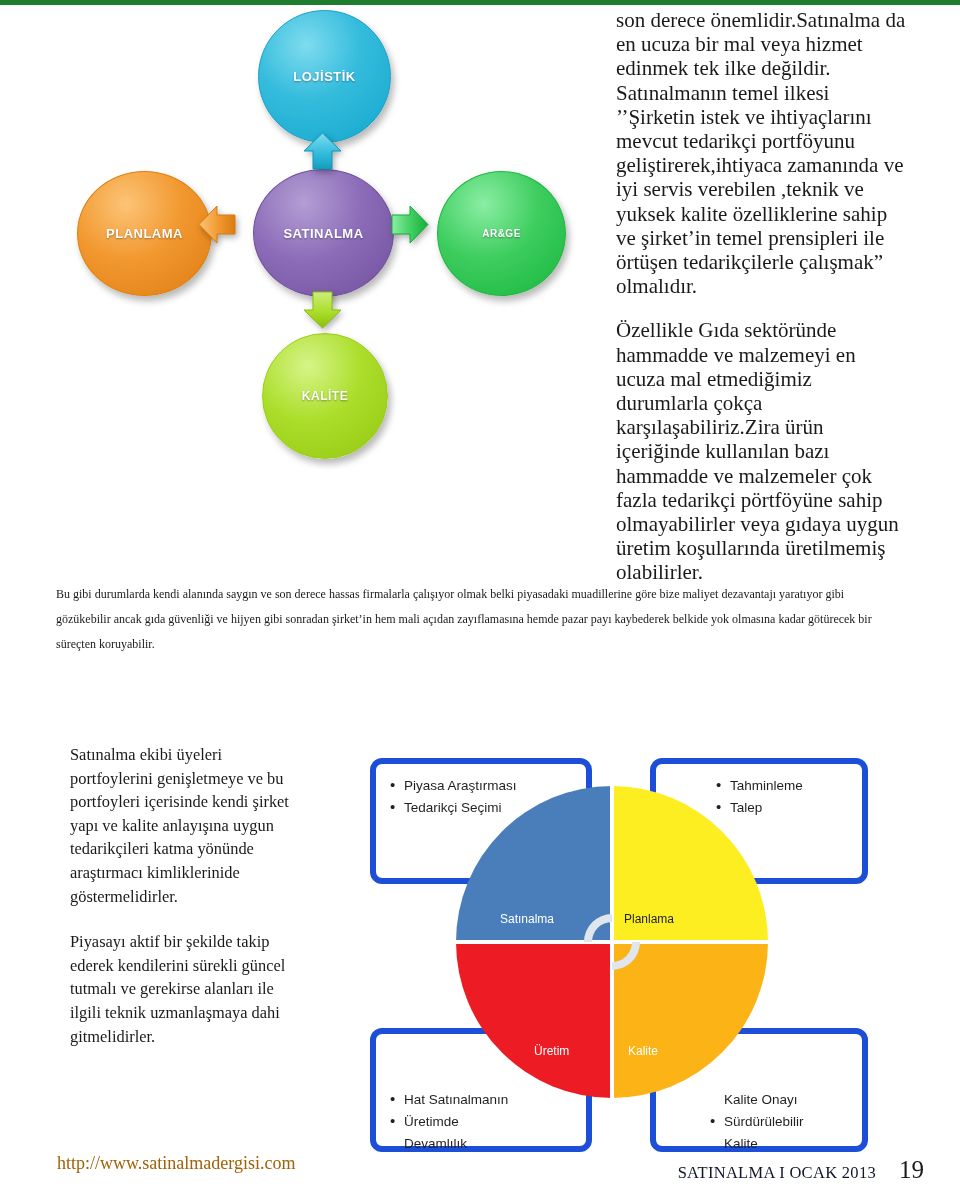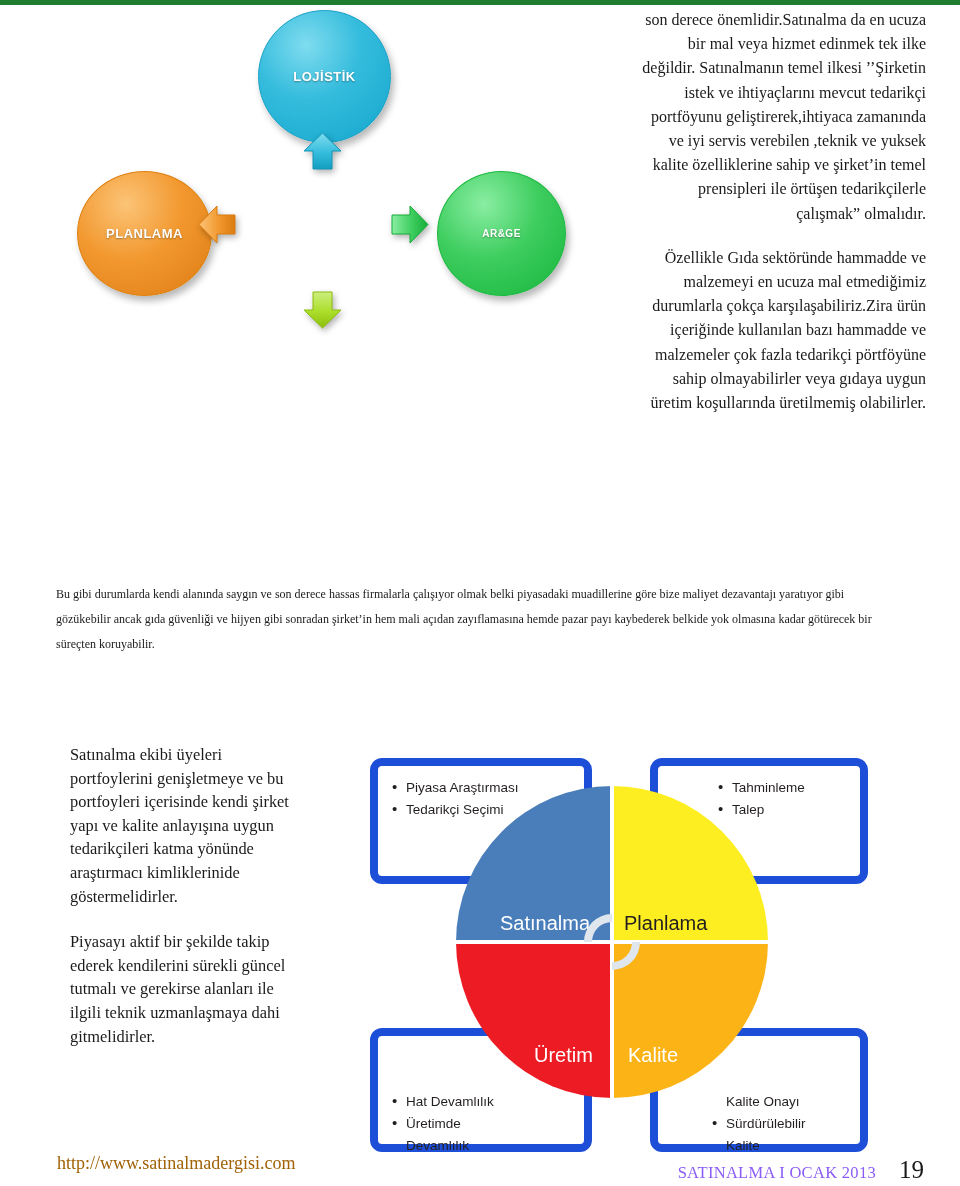--- a/index.html
+++ b/index.html
@@ -83,25 +83,25 @@
   .arrow svg { display: block; filter: drop-shadow(2px 3px 3px rgba(0,0,0,.3)); }
 
   .arrow-up    { left: 247px; top: 126px; }
   .arrow-down  { left: 247px; top: 285px; }
   .arrow-left  { left: 143px; top: 198px; }
   .arrow-right { left: 336px; top: 198px; }
 
   
   .col-right {
     position: absolute;
-    left: 636px; top: 8px;
+    left: 616px; top: 8px;
     width: 290px;
-    font-size: 16px;
+    font-size: 21px;
     line-height: 24.2px;
-    text-align: right;
+    text-align: left;
   }
   .col-right p { margin: 0 0 20px 0; }
 
   
   .para-full {
     position: absolute;
     left: 56px; top: 582px;
     width: 830px;
     font-size: 12px;
     line-height: 25px;
@@ -135,21 +135,21 @@
     width: 156px; height: 156px;
     overflow: hidden;
   }
   .q-tl { left: 0;     top: 0;     background: #4a7ebb; border-radius: 156px 0 0 0; }
   .q-tr { left: 156px; top: 0;     background: #fcee21; border-radius: 0 156px 0 0; }
   .q-bl { left: 0;     top: 156px; background: #ed1c24; border-radius: 0 0 0 156px; }
   .q-br { left: 156px; top: 156px; background: #fbb316; border-radius: 0 0 156px 0; }
   .quad-label {
     position: absolute;
     font-family: "Liberation Sans", sans-serif;
-    font-size: 20px;
+    font-size: 12px;
     white-space: nowrap;
   }
   .lbl-satinalma { left: 44px;  top: 126px; color: #ffffff; }
   .lbl-planlama  { left: 168px; top: 126px; color: #231f20; }
   .lbl-uretim    { left: 78px;  top: 258px; color: #ffffff; text-align: right; }
   .lbl-kalite    { left: 172px; top: 258px; color: #ffffff; }
 
   .pie-center-arcs {
     position: absolute;
     left: 118px; top: 118px;
@@ -159,21 +159,21 @@
     position: absolute; left: 154px; top: 0;
     width: 4px; height: 312px; background: #ffffff;
   }
   .pie-gap-h {
     position: absolute; left: 0; top: 154px;
     width: 312px; height: 4px; background: #ffffff;
   }
 
   .callout {
     position: absolute;
-    border: 8px solid #1d4ed8;
+    border: 6px solid #1d4ed8;
     border-radius: 12px;
     background: transparent;
     font-family: "Liberation Sans", sans-serif;
     font-size: 13.5px;
     color: #231f20;
     box-sizing: border-box;
   }
   .callout ul {
     list-style: none;
     margin: 0;
@@ -210,21 +210,21 @@
   .footer-right {
     position: absolute;
     right: 36px; top: 1156px;
     display: flex;
     align-items: baseline;
     gap: 10px;
   }
   .footer-issue {
     font-size: 16.5px;
     letter-spacing: .3px;
-    color: #8b5cf6;
+    color: #0f172a;
   }
   .footer-page {
     font-size: 25px;
     color: #1a1a1a;
     margin-left: 13px;
   }
 </style>
 </head>
 <body>
 
@@ -233,25 +233,31 @@
 <div class="circle-diagram">
 
   <div class="node node-lojistik">
     <span>LOJİSTİK</span>
   </div>
 
   <div class="node node-planlama">
     <span>PLANLAMA</span>
   </div>
 
+  <div class="node node-satinalma">
+    <span>SATINALMA</span>
+  </div>
 
   <div class="node node-arge">
     <span>AR&amp;GE</span>
   </div>
 
+  <div class="node node-kalite">
+    <span>KALİTE</span>
+  </div>
 
   <div class="arrow arrow-up">
     <svg width="41" height="38" viewBox="0 0 41 38">
       <defs>
         <linearGradient id="gUp" x1="0" y1="0" x2="0" y2="1">
           <stop offset="0%" stop-color="#7fdcef"></stop>
             <stop offset="55%" stop-color="#35bcdd"></stop>
             <stop offset="100%" stop-color="#129ec0"></stop>
         </linearGradient>
       </defs>
@@ -324,21 +330,21 @@
 
   <div class="callout callout-tr">
     <ul>
       <li>Tahminleme</li>
       <li>Talep</li>
     </ul>
   </div>
 
   <div class="callout callout-bl">
     <ul>
-      <li>Hat Devamlılık</li>
+      <li>Hat Satınalmanın</li>
       <li>Üretimde</li>
       <li class="cont">Devamlılık</li>
     </ul>
   </div>
 
   <div class="callout callout-br">
     <ul>
       <li class="nobullet">Kalite Onayı</li>
       <li>Sürdürülebilir</li>
       <li class="cont">Kalite</li>

